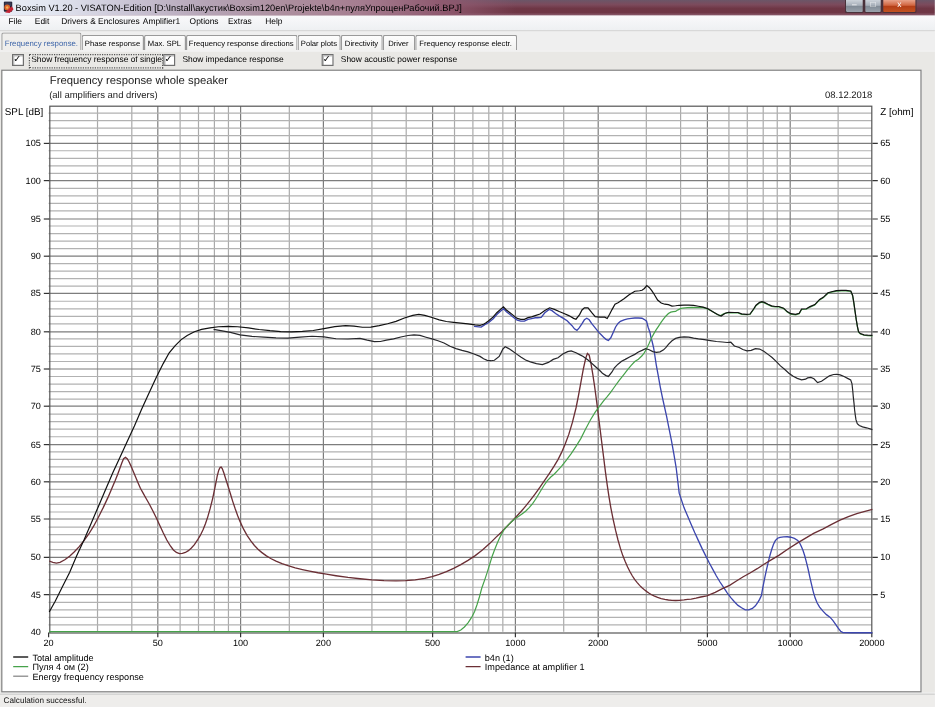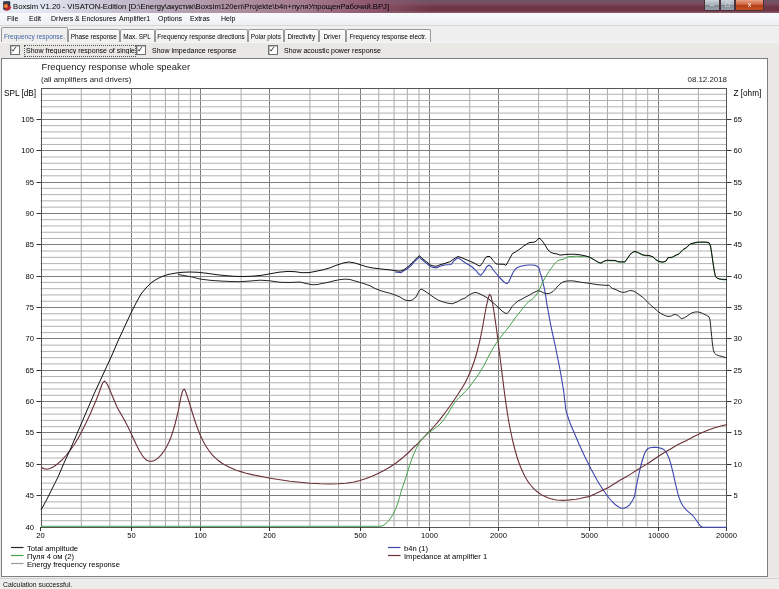--- a/index.html
+++ b/index.html
@@ -233,21 +233,21 @@
 </svg>
 <div id="titlebar"></div>
 <div id="titleglow"></div>
 <svg id="appicon" viewBox="0 0 10 10" xmlns="http://www.w3.org/2000/svg">
     <rect x="1.2" y="0.3" width="7" height="8.5" rx="0.8" fill="#232338"></rect>
     <rect x="2" y="1" width="5.4" height="3" fill="#3a3a55"></rect>
     <circle cx="4" cy="5.2" r="2.4" fill="#e06428"></circle>
     <circle cx="4" cy="5.2" r="1" fill="#f2b05a"></circle>
     <path d="M2.2 9.5 L7.8 4.2 L9.3 6.8 L6 9.8 Z" fill="#c42334"></path>
   </svg>
-<div id="title">Boxsim V1.20 - VISATON-Edition [D:\Energy\акустик\Boxsim120en\Projekte\b4n+пуляУпрощенРабочий.BPJ]</div>
+<div id="title">Boxsim V1.20 - VISATON-Edition [D:\Install\акустик\Boxsim120en\Projekte\b4n+пуляУпрощенРабочий.BPJ]</div>
 <div id="winbtns">
     <div class="wbtn" id="bmin">
       <div class="glyph">–</div>
     </div>
     <div class="wbtn" id="bmax">
       <div class="glyph">□</div>
     </div>
     <div class="wbtn" id="bclose">
       <div class="glyph">x</div>
     </div>

